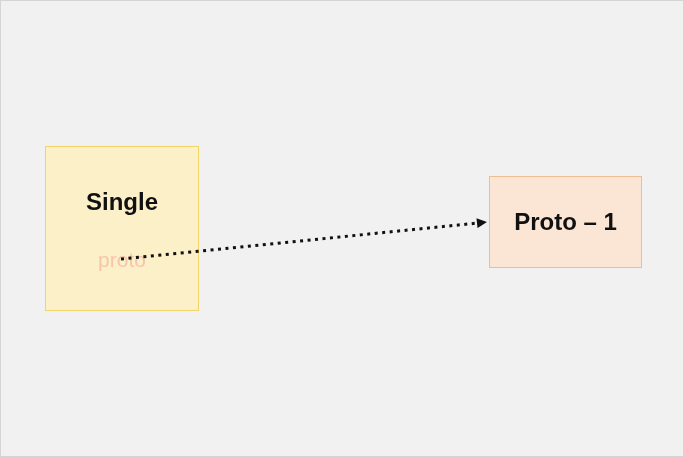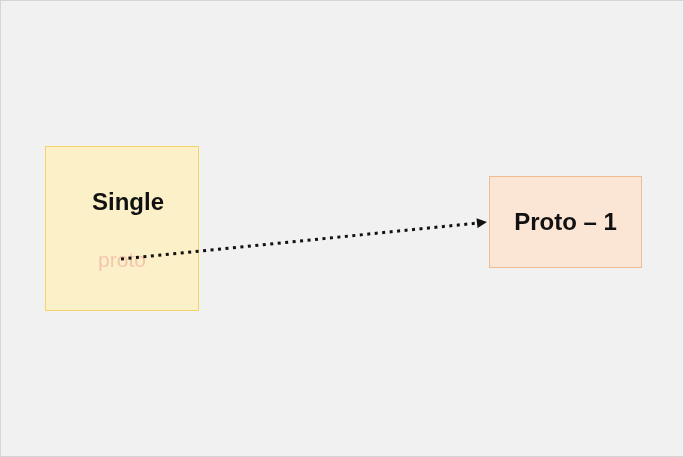--- a/index.html
+++ b/index.html
@@ -31,21 +31,20 @@
     .single-label {
       position: absolute;
       top: 41px;
       left: 0;
       width: 100%;
       text-align: center;
       font-size: 24px;
       font-weight: bold;
       color: #111111;
       line-height: 28px;
-      padding-left: 6px;
     }
     .single-proto-label {
       position: absolute;
       top: 101px;
       left: 0;
       width: 100%;
       text-align: center;
       font-size: 21px;
       font-weight: normal;
       line-height: 24px;

